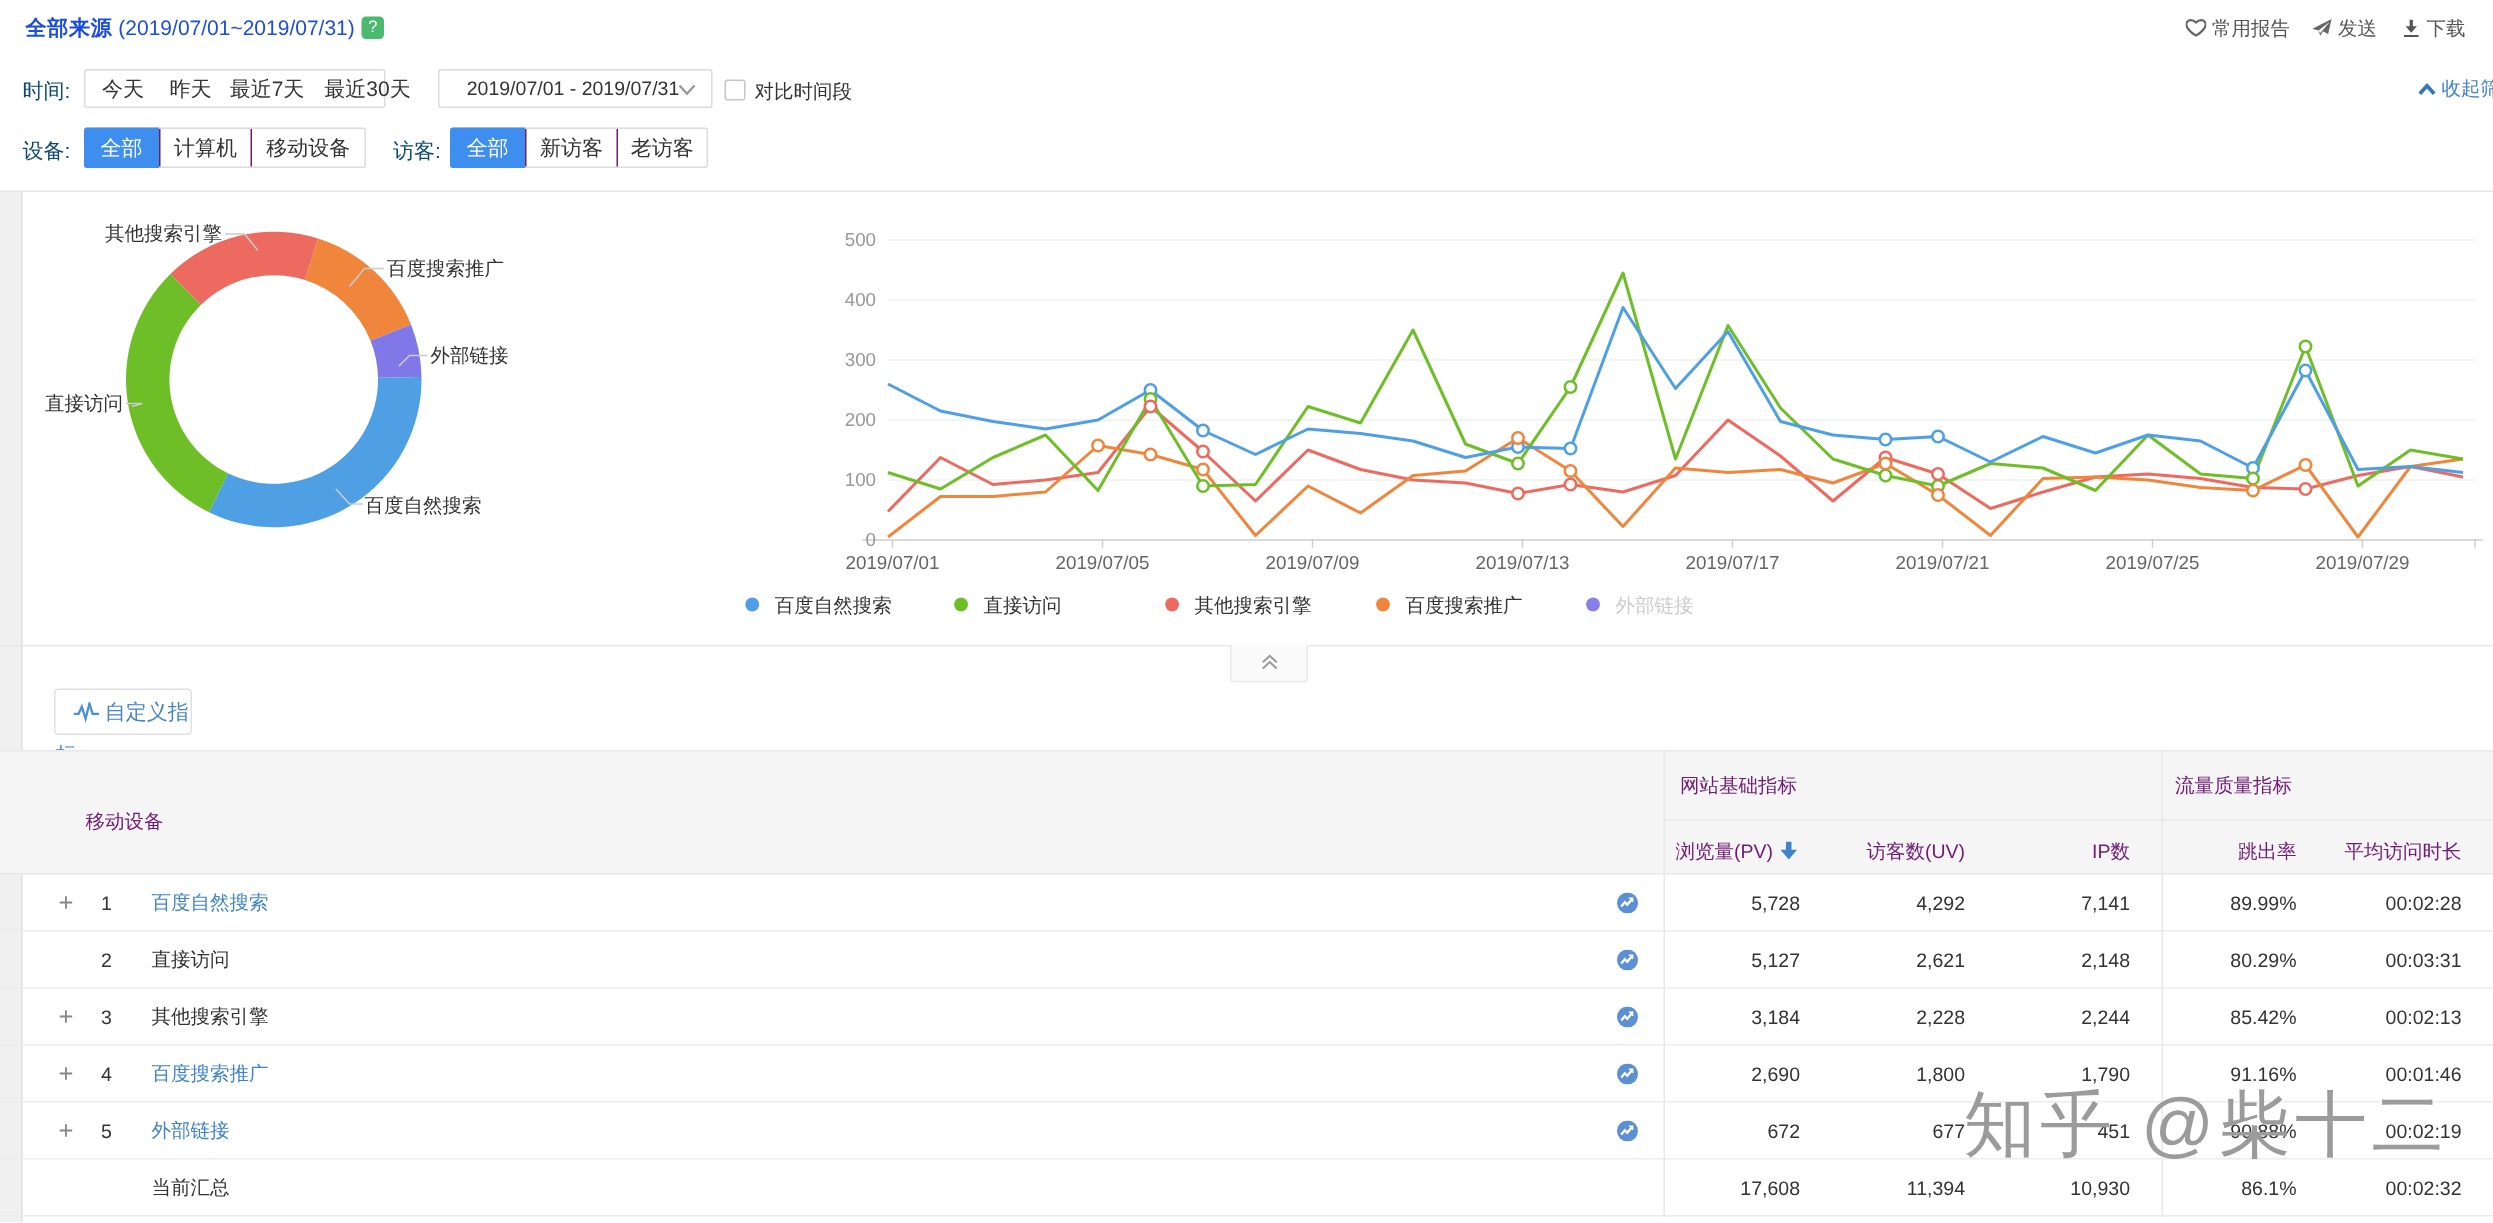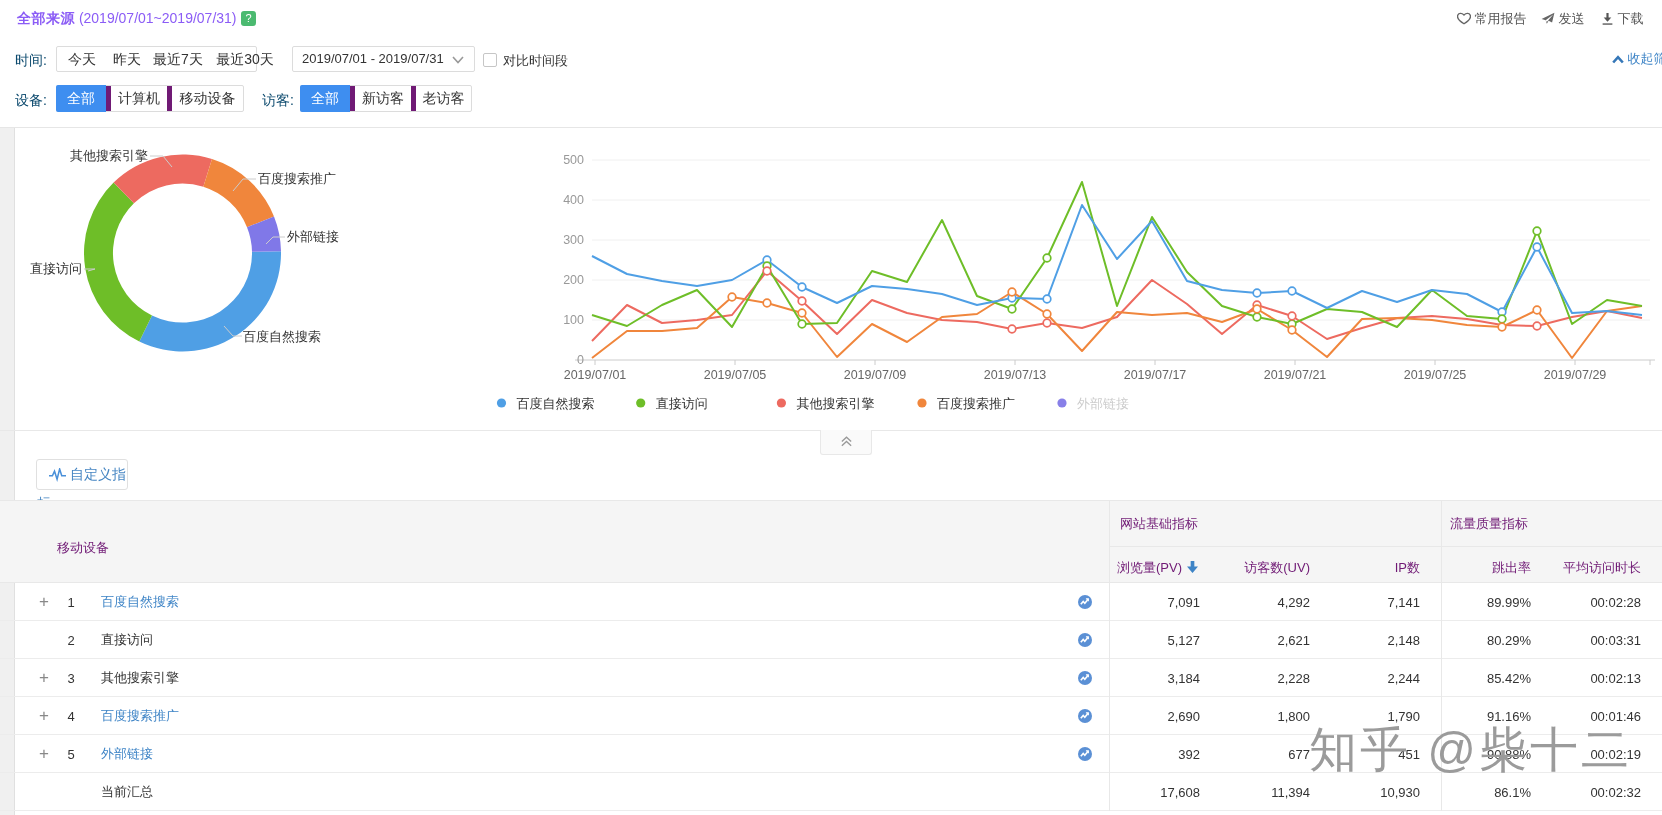--- a/index.html
+++ b/index.html
@@ -1,29 +1,29 @@
 <!DOCTYPE html>
 <html><head><meta charset="utf-8">
 <style>
 *{margin:0;padding:0;box-sizing:border-box}
 html,body{width:1662px;height:815px;background:#fff;font-family:"Liberation Sans",sans-serif;position:relative;overflow:hidden}
 .abs{position:absolute}
 #leftstrip{position:absolute;left:0;top:128px;width:15px;height:687px;background:#f0f0f0;border-right:1px solid #e0e0e0}
 #topline{position:absolute;left:0;top:127px;width:1662px;height:1px;background:#e6e6e6}
 
-#title{position:absolute;left:17px;top:10px;font-size:14px;color:#8b5cf6}
+#title{position:absolute;left:17px;top:10px;font-size:14px;color:#1d4ed8}
 #title b{font-size:14px;font-weight:bold;letter-spacing:.5px}
 #qmark{position:absolute;left:241px;top:11px;width:15px;height:15px;background:#4bba70;border-radius:3px;color:#fff;font-size:11px;line-height:15px;text-align:center}
 .topbtn{position:absolute;top:10px;font-size:13px;color:#555}
 
 .flabel{position:absolute;font-size:14px;color:#0c4a6e}
 .fgroup{position:absolute;height:26px;border:1px solid #dcdcdc;border-radius:2px;background:#fff;font-size:14px;color:#333}
 .fgroup span{position:absolute;top:0;line-height:24px;text-align:center;white-space:nowrap}
 .seg{position:absolute;height:27px;border:1px solid #dcdcdc;border-radius:2px;background:#fff;font-size:14px;color:#333;display:flex}
-.seg span{line-height:25px;text-align:center;border-left:5px solid #701a75}
+.seg span{line-height:25px;text-align:center;border-left:1px solid #701a75}
 .seg span:first-child{border-left:none}
 .seg .on{background:#3e8ef0;color:#fff;margin:-1px 0 -1px -1px;height:27px;line-height:27px;border:none;border-radius:2px 0 0 2px}
 #collapse{position:absolute;left:1612px;top:50px;font-size:13px;color:#3e84c6;white-space:nowrap}
 
 #chartline{position:absolute;left:0;top:430px;width:1662px;border-top:1px solid #e8e8e8}
 #ctab{position:absolute;left:820px;top:430px;width:52px;height:25px;background:#fafafa;border:1px solid #e8e8e8;border-top:none;border-radius:0 0 3px 3px;text-align:center}
 
 #custbtn{position:absolute;left:36px;top:459px;width:92px;height:31px;border:1px solid #e0e0e0;border-radius:3px;font-size:14px;color:#4585c2;line-height:29px}
 
 #thead{position:absolute;left:0;top:500px;width:1662px;height:83px;background:#f5f5f5;border-top:1px solid #e8e8e8;border-bottom:1px solid #e8e8e8}
@@ -58,21 +58,21 @@
     </svg> 下载</div>
 
 <div class="flabel" style="left:15px;top:52px">时间:</div>
 <div class="fgroup" style="left:56px;top:46px;width:201px">
 <span style="left:3px;width:44px">今天</span>
     <span style="left:48px;width:44px">昨天</span>
     <span style="left:94px;width:54px">最近7天</span>
     <span style="left:157px;width:62px">最近30天</span>
 </div>
 <div class="fgroup" style="left:292px;top:46px;width:183px;font-size:13px">
-<span style="left:9px;width:160px;text-align:left;white-space:nowrap">2019/07/01 - 2019/07/31</span>
+<span style="left:9px;width:160px;text-align:center;white-space:nowrap">2019/07/01 - 2019/07/31</span>
 <svg width="12" height="8" viewBox="0 0 12 8" style="position:absolute;right:10px;top:9px">
       <path d="M1 1 L6 6.5 L11 1" fill="none" stroke="#999" stroke-width="1.6"></path>
     </svg>
 </div>
 <div class="abs" style="left:483px;top:53px;width:14px;height:14px;border:1px solid #c6c6c6;border-radius:2px;background:#fff"></div>
 <div class="abs" style="left:503px;top:52px;font-size:13px;color:#333">对比时间段</div>
 <div id="collapse"><svg width="12" height="9" viewBox="0 0 12 9" style="vertical-align:-1px">
       <path d="M1.2 7.5 L6 2.2 L10.8 7.5" fill="none" stroke="#3577b8" stroke-width="2.6"></path>
     </svg> 收起筛</div>
 
@@ -208,21 +208,21 @@
 </div>
 <div class="trow" style="top:583px">
     <span class="plus" style="left:39px">+</span>
 <span class="rnum">1</span>
     <span class="ln">百度自然搜索</span>
 <svg class="trend" width="14" height="14" viewBox="0 0 15 15">
       <circle cx="7.5" cy="7.5" r="7.5" fill="#5b90d5"></circle>
       <polyline points="3,10 5.6,7 7.3,8.8 10.8,4.6" fill="none" stroke="#fff" stroke-width="1.7"></polyline>
       <polyline points="8.5,4.1 11.1,4.1 11.1,6.7" fill="none" stroke="#fff" stroke-width="1.2"></polyline>
     </svg>
-<span class="nv" style="right:462px">7,091</span>
+<span class="nv" style="right:462px">5,728</span>
 <span class="nv" style="right:352px">4,292</span>
 <span class="nv" style="right:242px">7,141</span>
 <span class="nv" style="right:131px">89.99%</span>
 <span class="nv" style="right:21px">00:02:28</span>
   </div>
 <div class="trow" style="top:621px">
 <span class="rnum">2</span>
     <span class="pn">直接访问</span>
 <svg class="trend" width="14" height="14" viewBox="0 0 15 15">
       <circle cx="7.5" cy="7.5" r="7.5" fill="#5b90d5"></circle>
@@ -267,21 +267,21 @@
   </div>
 <div class="trow" style="top:735px">
     <span class="plus" style="left:39px">+</span>
 <span class="rnum">5</span>
     <span class="ln">外部链接</span>
 <svg class="trend" width="14" height="14" viewBox="0 0 15 15">
       <circle cx="7.5" cy="7.5" r="7.5" fill="#5b90d5"></circle>
       <polyline points="3,10 5.6,7 7.3,8.8 10.8,4.6" fill="none" stroke="#fff" stroke-width="1.7"></polyline>
       <polyline points="8.5,4.1 11.1,4.1 11.1,6.7" fill="none" stroke="#fff" stroke-width="1.2"></polyline>
     </svg>
-<span class="nv" style="right:462px">392</span>
+<span class="nv" style="right:462px">672</span>
 <span class="nv" style="right:352px">677</span>
 <span class="nv" style="right:242px">451</span>
 <span class="nv" style="right:131px">90.88%</span>
 <span class="nv" style="right:21px">00:02:19</span>
   </div>
 <div class="trow" style="top:774px;height:37px">
 <span class="pn" style="left:101px">当前汇总</span>
 <span class="nv" style="right:462px">17,608</span>
 <span class="nv" style="right:352px">11,394</span>
 <span class="nv" style="right:242px">10,930</span>

